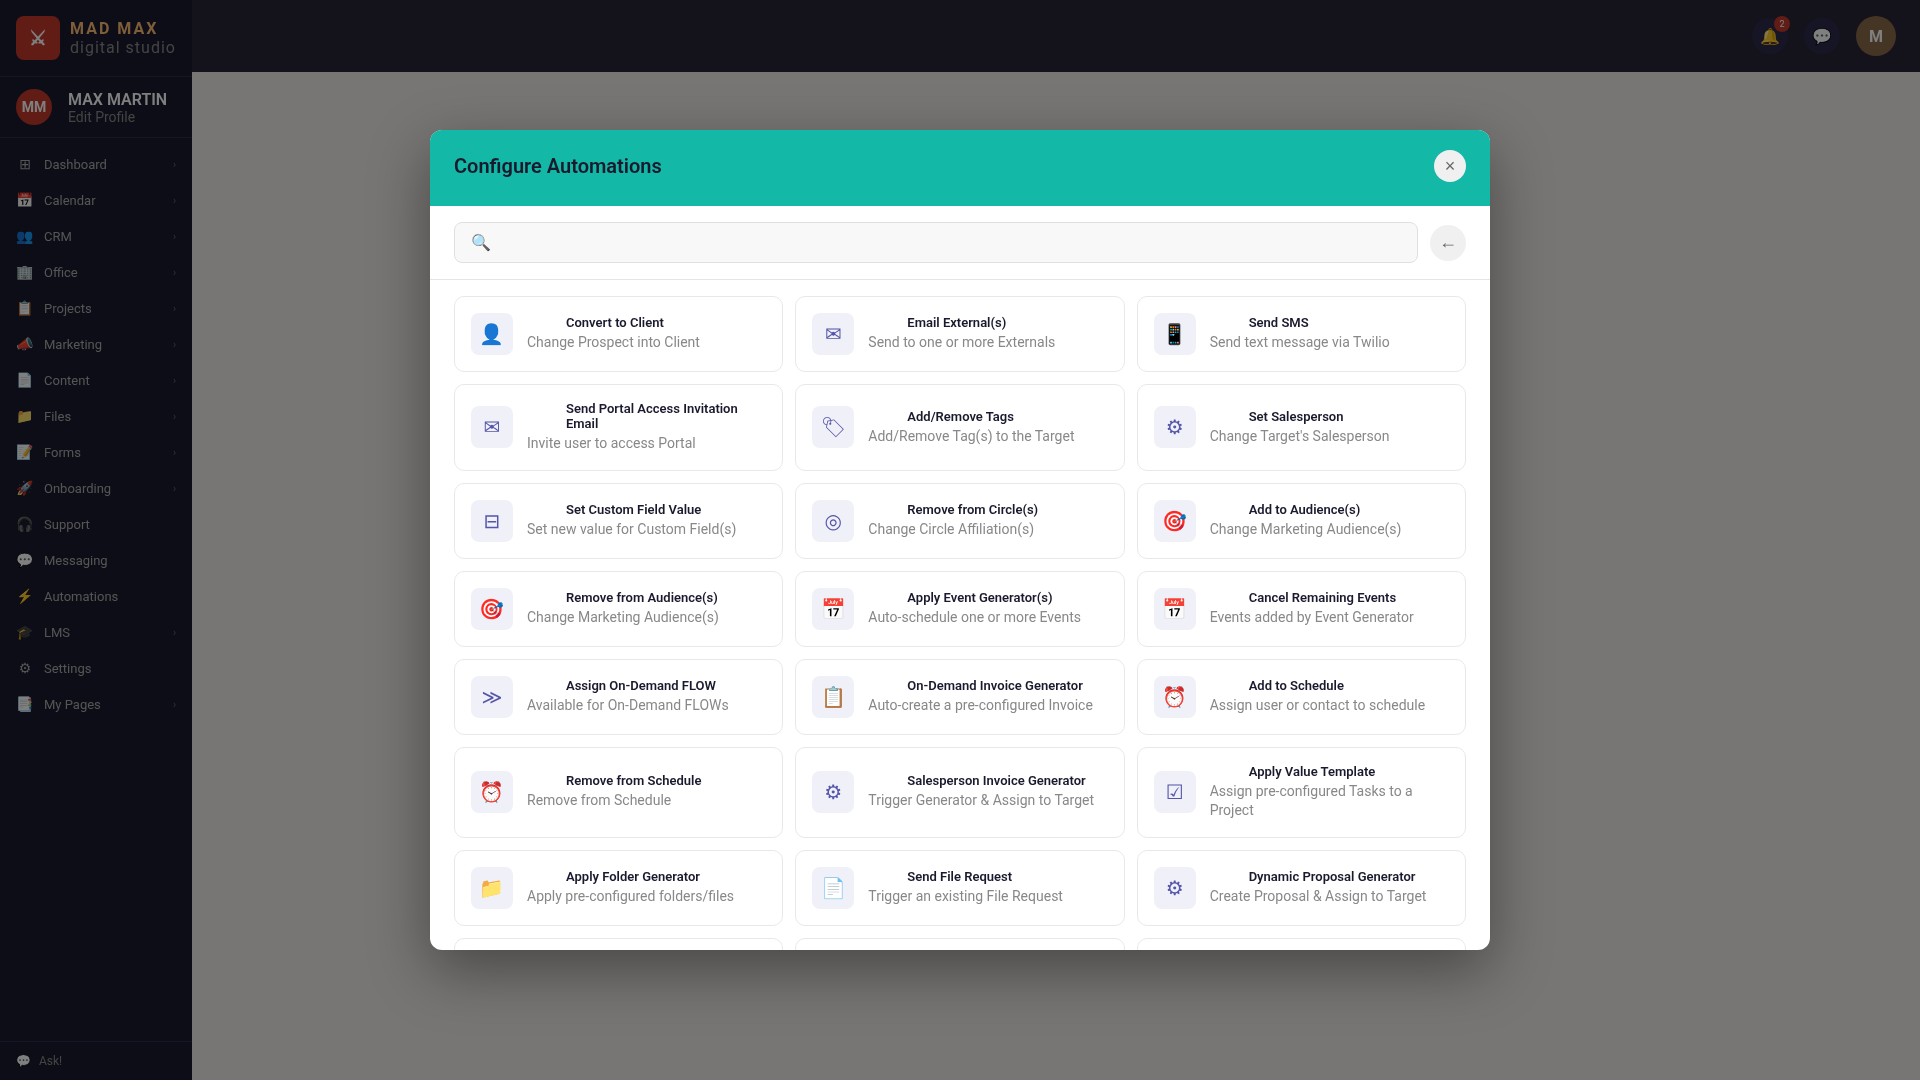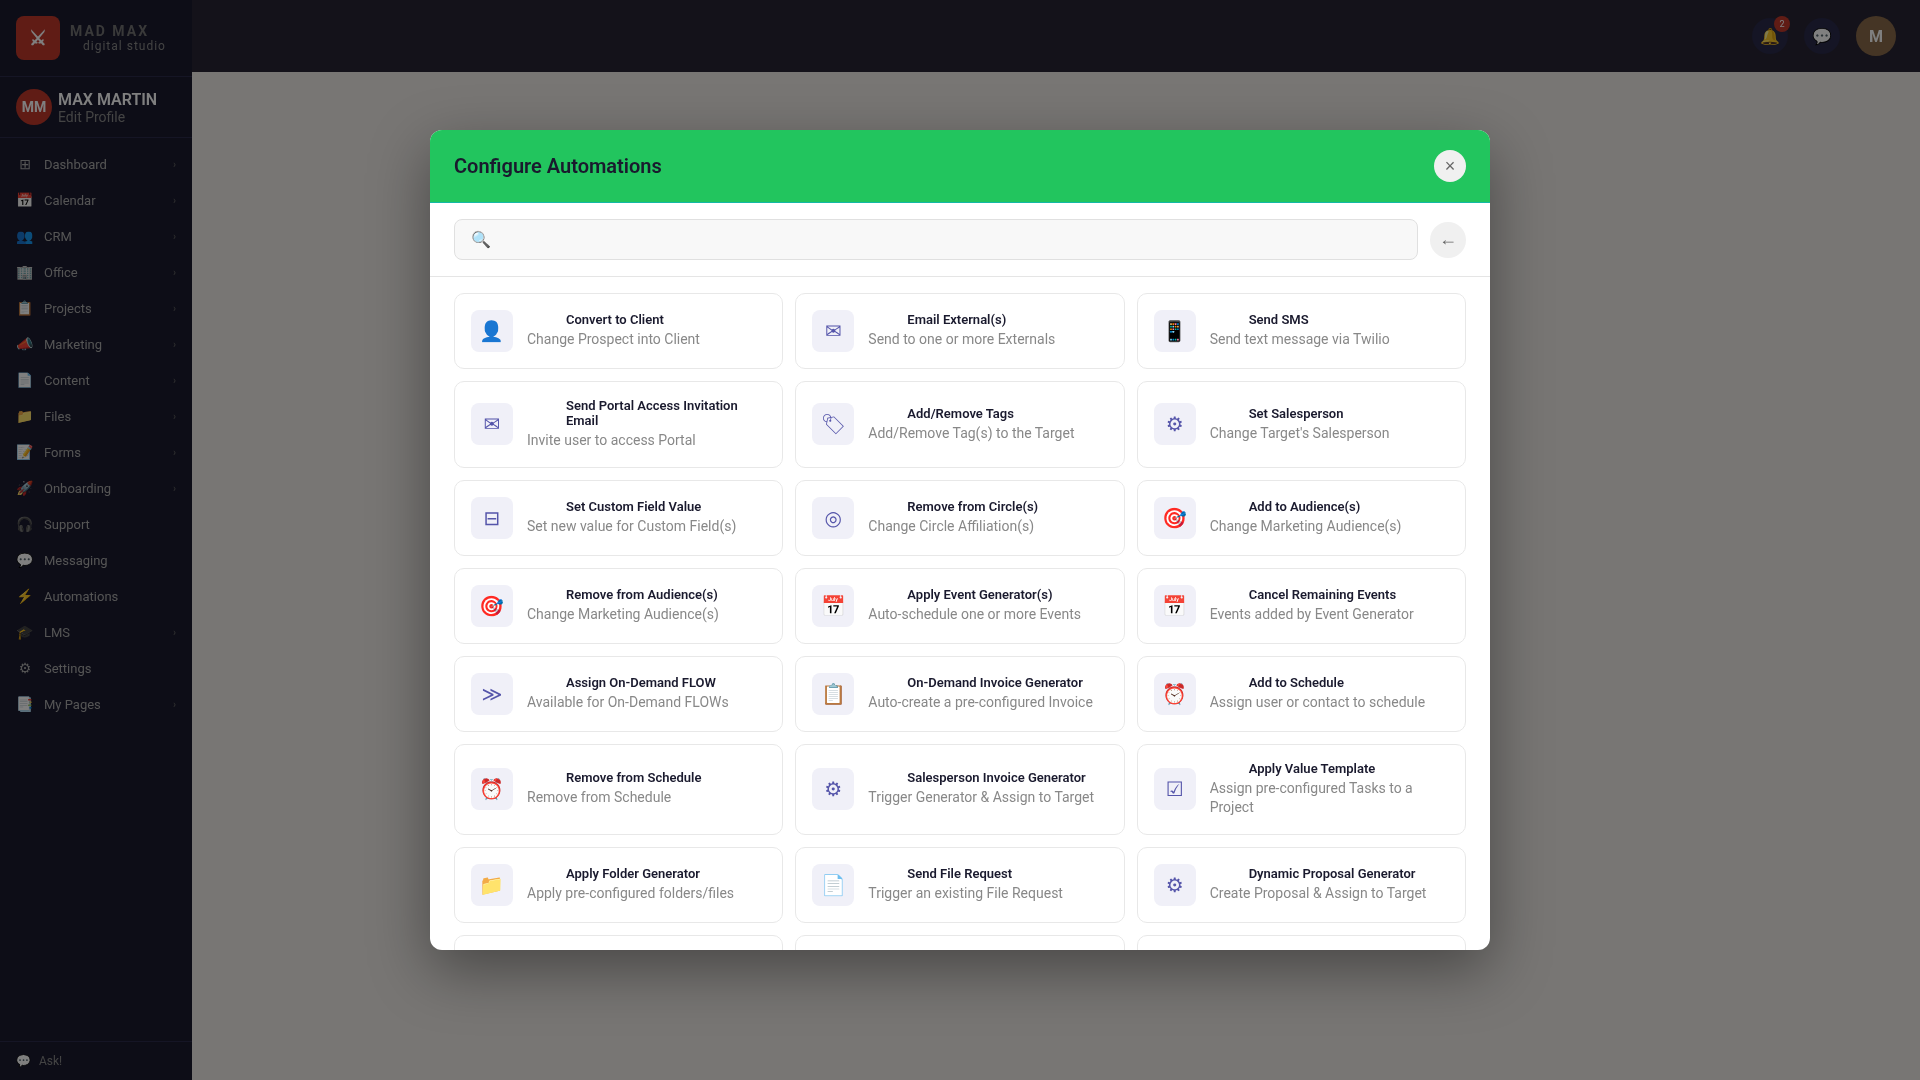--- a/index.html
+++ b/index.html
@@ -43,38 +43,37 @@
       font-size: 20px;
       color: white;
       font-weight: bold;
     }
 
     .logo-text {
       color: white;
     }
 
     .logo-text .main {
-      font-size: 14px;
+      font-size: 16px;
       font-weight: 700;
       letter-spacing: 2px;
-      color: #737373;
+      color: #fdba74;
     }
 
     .logo-text .sub {
-      font-size: 12px;
+      font-size: 16px;
       color: #888;
       letter-spacing: 1px;
-      margin-left: 13px;
     }
 
     .user-section {
       display: flex;
       align-items: center;
       padding: 12px 16px;
-      gap: 6px;
+      gap: 16px;
       border-bottom: 1px solid #2a2a4a;
     }
 
     .user-avatar {
       width: 36px;
       height: 36px;
       border-radius: 50%;
       background: #c0392b;
       display: flex;
       align-items: center;
@@ -233,22 +232,22 @@
       display: flex;
       flex-direction: column;
       box-shadow: 0 20px 60px rgba(0,0,0,0.4);
     }
 
     .modal-header {
       display: flex;
       align-items: center;
       justify-content: space-between;
       padding: 20px 24px;
-      border-bottom: 1px solid #14b8a6;
-      background: #22c55e;
+      border-bottom: 4px solid #14b8a6;
+      background: #14b8a6;
     }
 
     .modal-title {
       font-size: 20px;
       font-weight: 600;
       color: #1a1a2e;
     }
 
     .modal-close {
       width: 32px;

